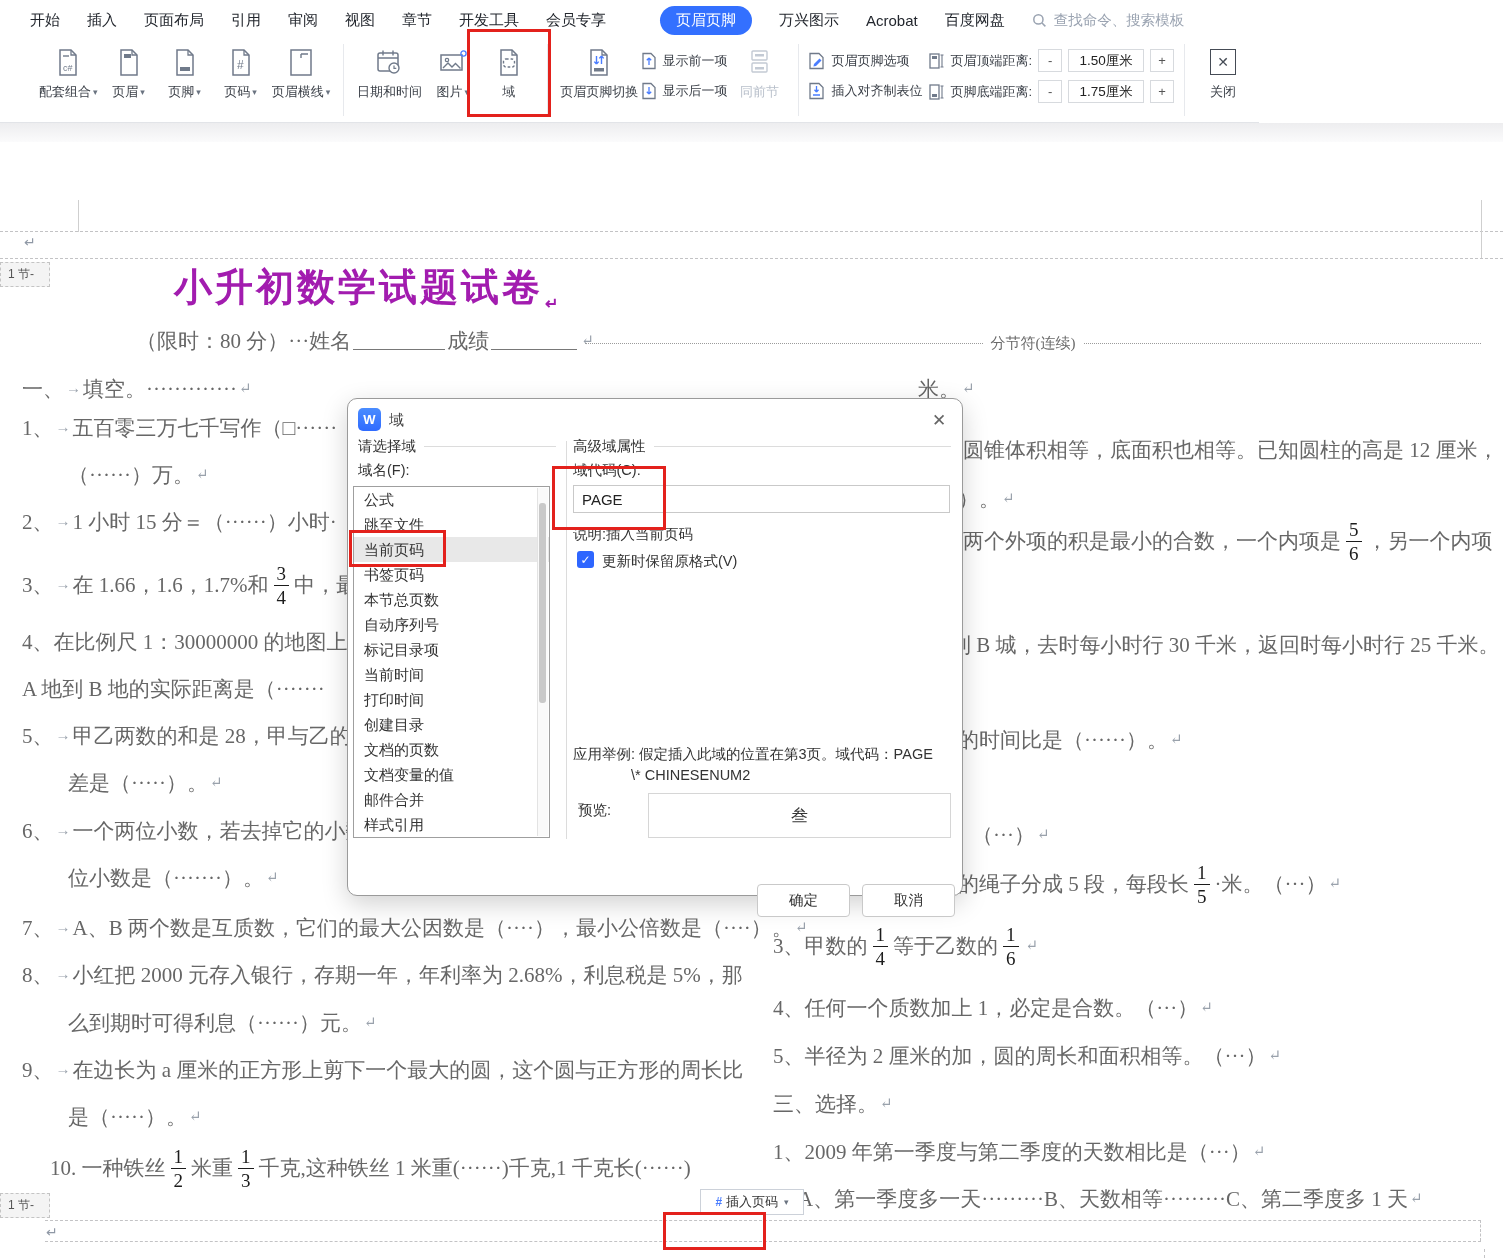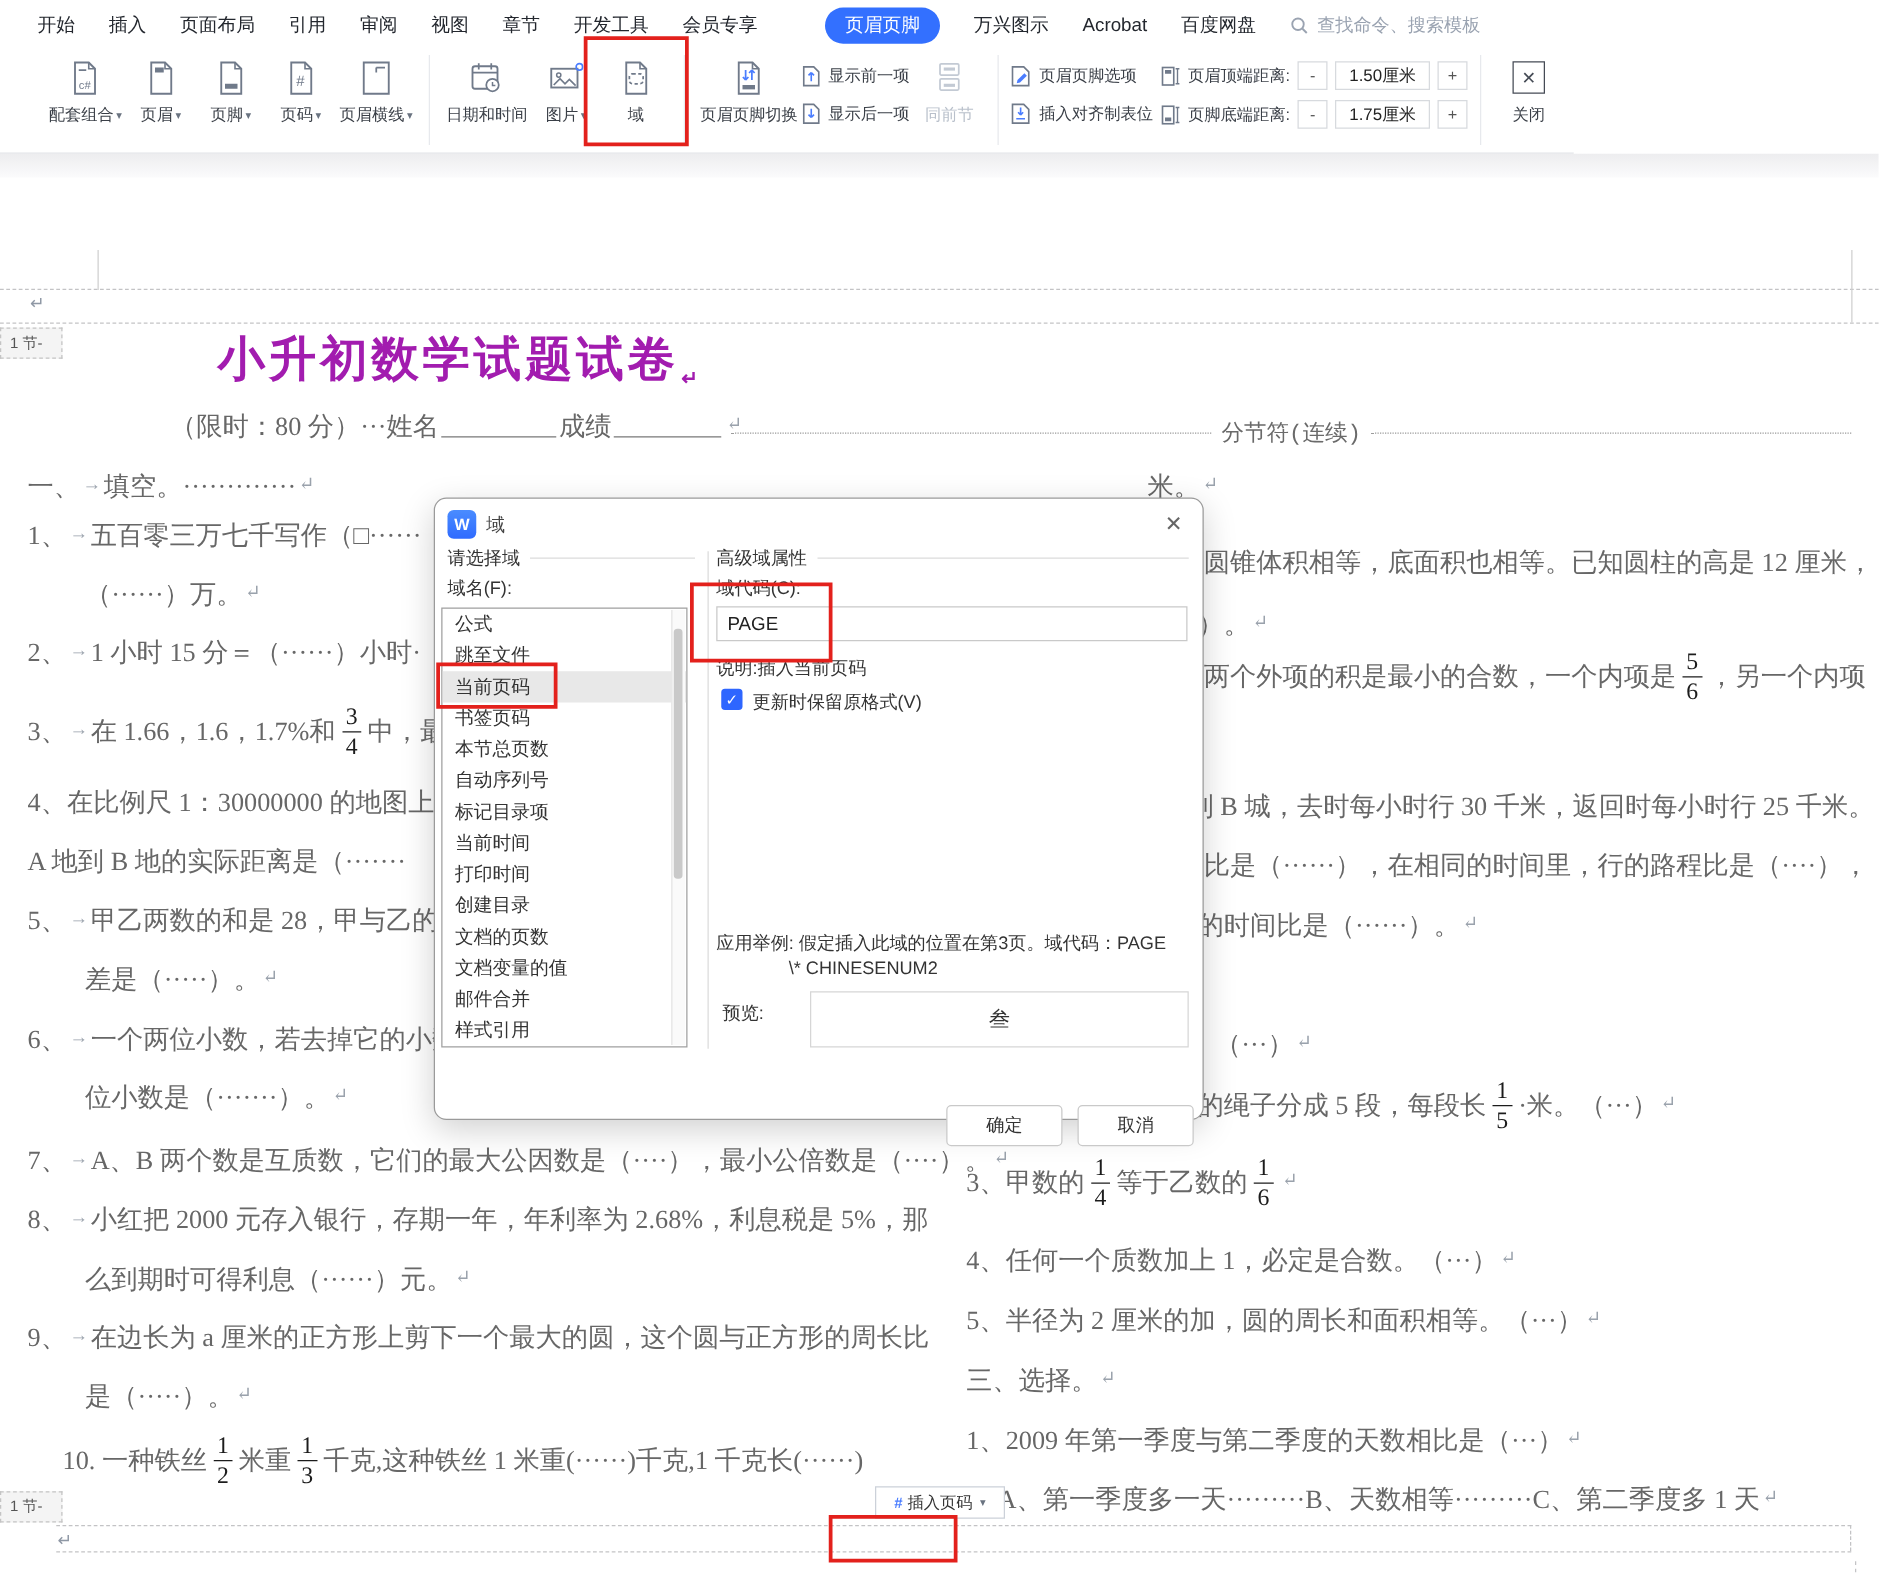--- a/index.html
+++ b/index.html
@@ -34,21 +34,21 @@
   .hdash{position:absolute;border-top:1px dashed #c3c3c5;}
   .vsolid{position:absolute;border-left:1px solid #cfcfcf;}
   .vdash{position:absolute;border-left:1px dashed #c3c3c5;}
   .sec-badge{position:absolute;left:0;width:50px;height:25px;background:#f4f4f4;border:1px dashed #c4c4c4;
              font-size:12px;color:#555;display:flex;align-items:center;padding-left:7px;box-sizing:border-box;}
   .pmark{position:absolute;color:#8f98a5;font-size:14px;}
   #doc-title{position:absolute;left:174px;top:262px;font-size:38px;font-weight:600;letter-spacing:3px;
              color:#a21caf;font-family:"Liberation Sans",sans-serif;display:flex;align-items:flex-end;}
   #doc-title .mark{font-size:16px;margin-left:2px;}
   #sec-break{position:absolute;left:585px;top:334px;width:896px;display:flex;align-items:center;
-             font-family:Liberation Mono, monospace;font-size:18px;color:#6a6a6a;}
+             font-family:Liberation Serif, serif;font-size:15px;color:#6a6a6a;}
   .dotline{flex:1;border-top:1px dotted #9b9b9b;height:0;}
   #sec-break span{padding:0 8px;white-space:nowrap;}
   .dline{position:absolute;font-family:"Liberation Serif","DejaVu Serif",serif;font-size:21px;color:#676767;
          white-space:nowrap;display:flex;align-items:center;line-height:1.15;}
   .dline .mark{color:#9aa2ac;font-size:15px;margin:0 2px;}
   .fr{display:inline-flex;flex-direction:column;align-items:center;line-height:1;font-size:19px;color:#1c1c1c;margin:0 5px;}
   .fr .num{padding:0 3px 2px;}
   .fr .den{border-top:1.3px solid #1c1c1c;padding:2px 3px 0;}
   .ul{display:inline-block;border-bottom:1px solid #787878;height:1px;align-self:flex-end;margin:0 2px 3px;}
   #insert-page{position:absolute;left:700px;top:1189px;width:104px;height:26px;background:#fff;
@@ -225,23 +225,20 @@
       <span>两个外项的积是最小的合数，一个内项是</span>
       <span class="fr">
         <span class="num">5</span>
         <span class="den">6</span>
       </span>
       <span>，另一个内项</span>
     </div>
     <div class="dline" style="left: 950px; top: 633px;">
       <span>到 B 城，去时每小时行 30 千米，返回时每小时行 25 千米。</span>
     </div>
-    <div class="dline" style="left: 963px; top: 680px;">
-      <span>比是（······），在相同的时间里，行的路程比是（····），</span>
-    </div>
     <div class="dline" style="left: 958px; top: 728px;">
       <span>的时间比是（······）。</span>
       <span class="mark">↵</span>
     </div>
     <div class="dline" style="left: 972px; top: 823px;">
       <span>（···）</span>
       <span class="mark">↵</span>
     </div>
     <div class="dline" style="left: 958px; top: 856px; height: 56px;">
       <span>的绳子分成 5 段，每段长</span>

